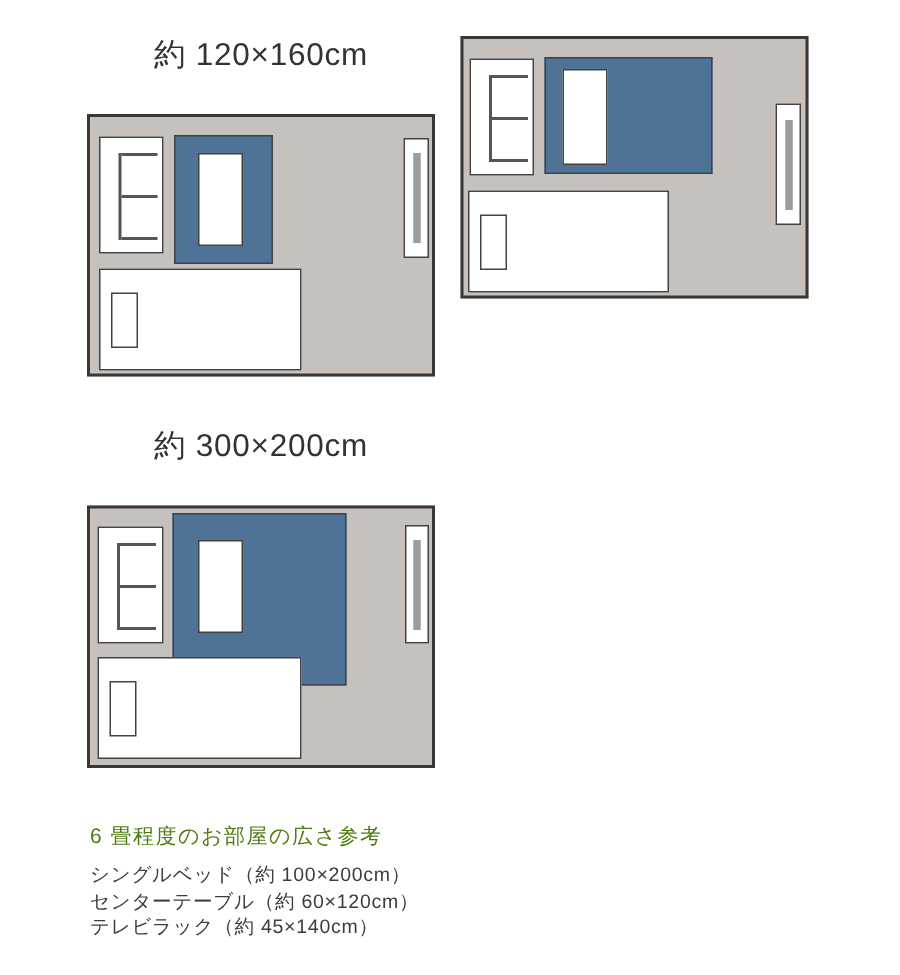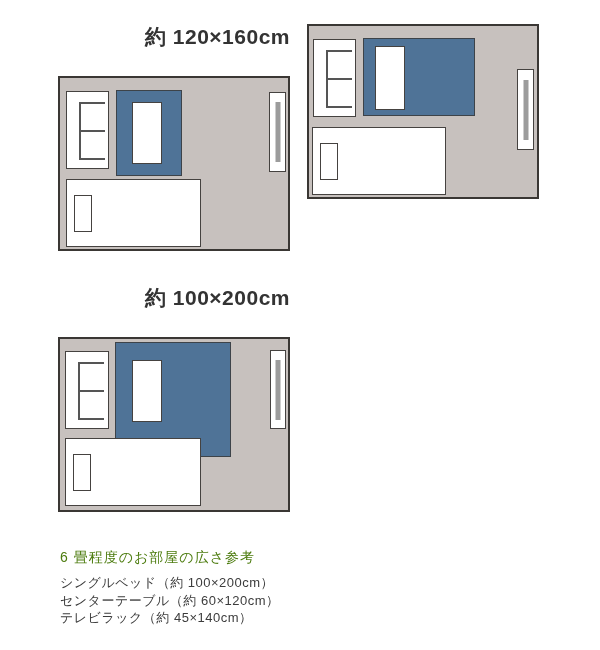--- a/index.html
+++ b/index.html
@@ -8,22 +8,22 @@
     --rug_fill:#4f7397; --rug_border:#3d4349; --sofa_line:#555555;
     --tv_bar:#9c9c9c; --title_text:#333333; --footer_text:#3c3c3c;
   }
   *{margin:0;padding:0;box-sizing:border-box;}
   html,body{width:600px;height:650px;}
   body{background:var(--page_bg);font-family:"Liberation Sans","DejaVu Sans",sans-serif;}
   .canvas{position:relative;width:600px;height:650px;overflow:hidden;}
   .grid{position:absolute;left:58px;top:24px;display:grid;grid-template-columns:232px 232px;column-gap:17px;}
   .panel{width:232px;}
   .panel.row2{margin-top:34px;}
-  .panel-title{display:block;margin:0 0 26px;font-size:21px;line-height:26px;font-weight:700;
-    color:var(--title_text);text-align:right;letter-spacing:.5px;}
+  .panel-title{display:block;margin:0 0 26px;font-size:21px;line-height:26px;font-weight:400;
+    color:var(--title_text);text-align:center;letter-spacing:.5px;}
   .room{position:relative;width:232px;height:175px;background:var(--room_bg);
     border:2px solid var(--room_border);}
   .room .obj{position:absolute;}
   .rug{background:var(--rug_fill);border:1.5px solid var(--rug_border);z-index:1;}
   .furn{background:var(--furniture_fill);border:1.5px solid var(--furniture_border);z-index:2;}
   .sofa-inner{position:absolute;left:12px;top:10px;width:26px;height:58px;
     border-left:2px solid var(--sofa_line);}
   .sofa-line{position:absolute;left:0;width:100%;height:2px;background:var(--sofa_line);}
   .sofa-line.t{top:0}.sofa-line.m{top:50%;margin-top:-1px}.sofa-line.b{bottom:0}
   .pillow{position:absolute;left:7px;top:15px;width:18px;height:37px;
@@ -98,21 +98,21 @@
         <div class="obj furn bed">
           <div class="pillow"></div>
         </div>
         <div class="obj furn rack">
           <div class="tv-bar"></div>
         </div>
       </div>
     </section>
 
     <section class="panel row2">
-      <h2 class="panel-title">約 100×200cm</h2>
+      <h2 class="panel-title">約 300×200cm</h2>
       <div class="room r3">
         <div class="obj rug"></div>
         <div class="obj furn sofa">
           <div class="sofa-inner">
             <i class="sofa-line t"></i>
             <i class="sofa-line m"></i>
             <i class="sofa-line b"></i>
           </div>
         </div>
         <div class="obj furn table"></div>

